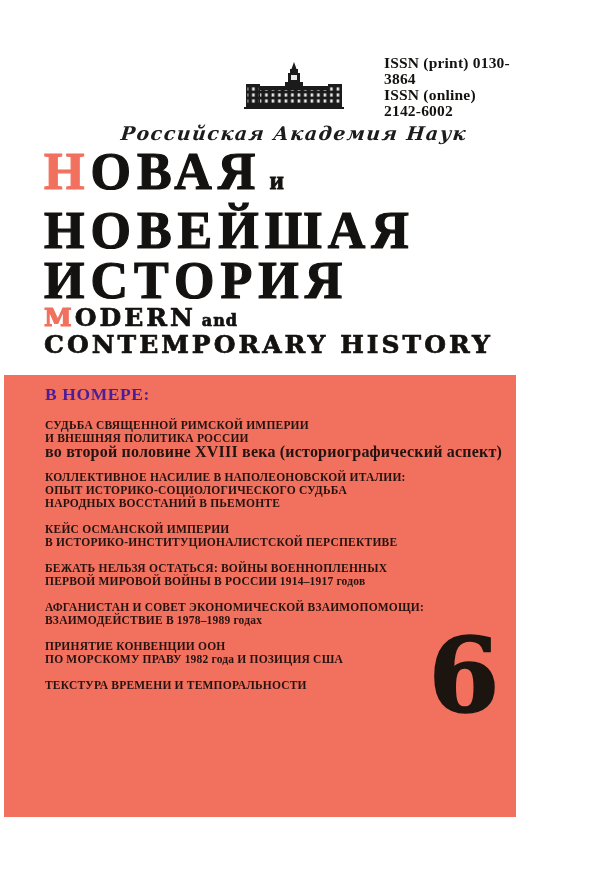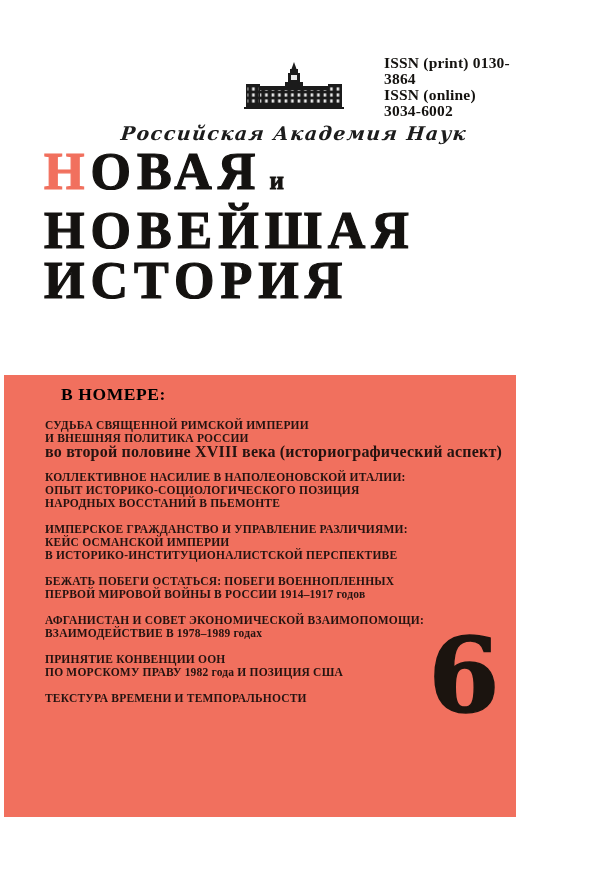--- a/index.html
+++ b/index.html
@@ -26,42 +26,42 @@
 
   
   .brand-en{position:absolute;left:44px;top:306px;}
   .en-line{font-family:"DejaVu Serif",serif;font-weight:bold;font-size:25px;line-height:24px;
         letter-spacing:3px;color:#141210;-webkit-text-stroke:0.7px #141210;white-space:nowrap;}
   .small-and{font-size:16px;letter-spacing:1px;margin-left:6px;}
 
   
   .contents-box{position:absolute;left:4px;top:375px;width:538px;height:442px;background:#F1705E;}
   .box-heading{position:absolute;left:41px;top:9px;font-weight:bold;font-size:17.5px;
-        letter-spacing:0.6px;color:#000000;margin-left:16px;}
+        letter-spacing:0.6px;color:#4c1d95;}
   .articles{position:absolute;left:41px;top:44px;width:400px;display:flex;
         flex-direction:column;gap:13px;}
   .article-line{font-weight:bold;font-size:11.5px;line-height:13px;letter-spacing:0.2px;
         color:#241310;white-space:nowrap;}
   .article-line.small{font-size:16px;}
 
   
   .issue{position:absolute;right:10px;top:258px;width:136px;text-align:center;color:#1b140f;}
   .issue-number{font-family:"DejaVu Serif",serif;font-weight:bold;font-size:102px;
         line-height:86px;-webkit-text-stroke:1.5px #1b140f;}
   .issue-year{font-family:"DejaVu Serif",serif;font-weight:bold;font-size:45px;line-height:45px;
         letter-spacing:1px;margin-top:6px;-webkit-text-stroke:1px #1b140f;}
 </style>
 </head>
 <body>
 
 <div class="page">
 
   <div class="issn">
     <div>ISSN (print) 0130-3864</div>
-    <div>ISSN (online) 3034-6002</div>
+    <div>ISSN (online) 2142-6002</div>
   </div>
 
   <div class="logo">
     <span>
       <svg viewBox="0 0 100 58" width="104" height="58" aria-hidden="true">
         <defs>
           <pattern id="win" width="6.5" height="6" patternUnits="userSpaceOnUse">
             <rect x="1.6" y="1.4" width="2.6" height="3.2" fill="#ffffff" opacity="0.9"></rect>
           </pattern>
         </defs>
@@ -84,41 +84,44 @@
     </span>
     <span class="academy-script">Российская Академия Наук</span>
   </div>
 
   <div class="brand">
     <div class="ru-line"><span class="accent">Н</span><span>ОВАЯ</span><span class="small-conj">и</span></div>
     <div class="ru-line">НОВЕЙШАЯ</div>
     <div class="ru-line">ИСТОРИЯ</div>
   </div>
 
+  <div class="brand-en">
+    <div class="en-line"><span class="accent">M</span><span>ODERN</span><span class="small-and">and</span></div>
+    <div class="en-line">CONTEMPORARY HISTORY</div>
+  </div>
 
   <div class="contents-box">
     <div class="box-heading">В НОМЕРЕ:</div>
     <div class="articles">
         <div>
           <div class="article-line">СУДЬБА СВЯЩЕННОЙ РИМСКОЙ ИМПЕРИИ</div>
           <div class="article-line">И ВНЕШНЯЯ ПОЛИТИКА РОССИИ</div>
           <div class="article-line small">во второй половине XVIII века (историографический аспект)</div>
         </div>
         <div>
           <div class="article-line">КОЛЛЕКТИВНОЕ НАСИЛИЕ В НАПОЛЕОНОВСКОЙ ИТАЛИИ:</div>
-          <div class="article-line">ОПЫТ ИСТОРИКО-СОЦИОЛОГИЧЕСКОГО ПОЗИЦИЯ</div>
+          <div class="article-line">ОПЫТ ИСТОРИКО-СОЦИОЛОГИЧЕСКОГО СУДЬБА</div>
           <div class="article-line">НАРОДНЫХ ВОССТАНИЙ В ПЬЕМОНТЕ</div>
         </div>
         <div>
-          <div class="article-line">ИМПЕРСКОЕ ГРАЖДАНСТВО И УПРАВЛЕНИЕ РАЗЛИЧИЯМИ:</div>
           <div class="article-line">КЕЙС ОСМАНСКОЙ ИМПЕРИИ</div>
           <div class="article-line">В ИСТОРИКО-ИНСТИТУЦИОНАЛИСТСКОЙ ПЕРСПЕКТИВЕ</div>
         </div>
         <div>
-          <div class="article-line">БЕЖАТЬ ПОБЕГИ ОСТАТЬСЯ: ПОБЕГИ ВОЕННОПЛЕННЫХ</div>
+          <div class="article-line">БЕЖАТЬ НЕЛЬЗЯ ОСТАТЬСЯ: ВОЙНЫ ВОЕННОПЛЕННЫХ</div>
           <div class="article-line">ПЕРВОЙ МИРОВОЙ ВОЙНЫ В РОССИИ 1914–1917 годов</div>
         </div>
         <div>
           <div class="article-line">АФГАНИСТАН И СОВЕТ ЭКОНОМИЧЕСКОЙ ВЗАИМОПОМОЩИ:</div>
           <div class="article-line">ВЗАИМОДЕЙСТВИЕ В 1978–1989 годах</div>
         </div>
         <div>
           <div class="article-line">ПРИНЯТИЕ КОНВЕНЦИИ ООН</div>
           <div class="article-line">ПО МОРСКОМУ ПРАВУ 1982 года И ПОЗИЦИЯ США</div>
         </div>

